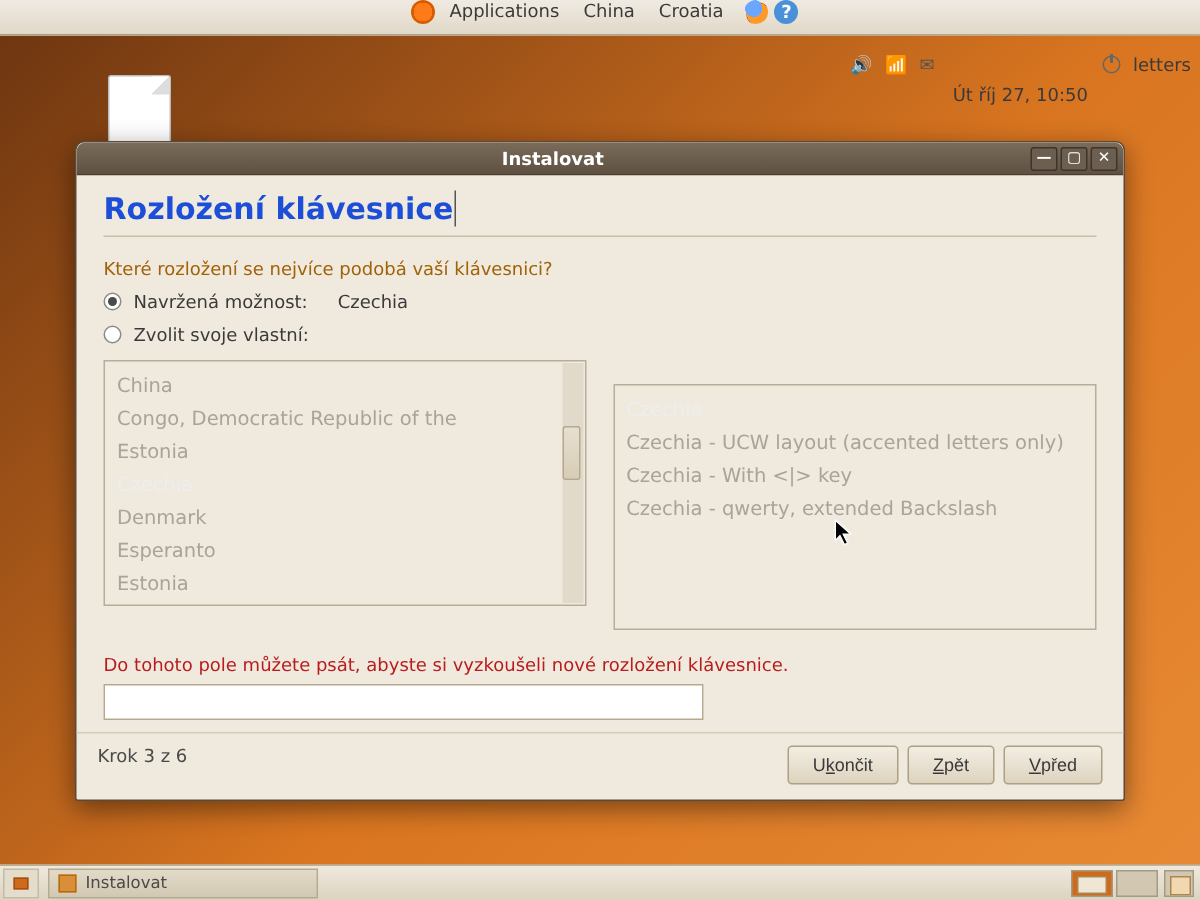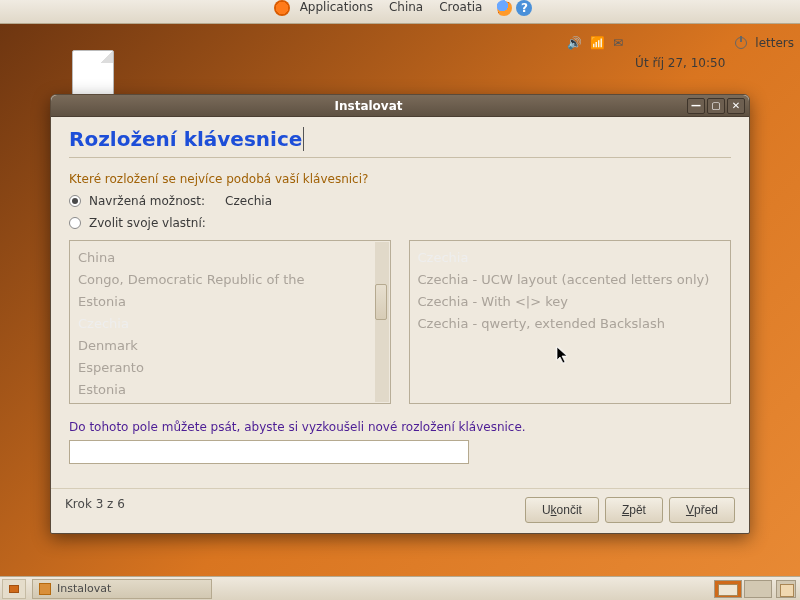--- a/index.html
+++ b/index.html
@@ -28,28 +28,28 @@
 .heading { font-size: 20px; font-weight: bold; color: #1d4ed8; border-right: 1px solid #555; display: inline-block; padding-right: 1px; }
 .heading-underline { border-bottom: 1px solid #c8bea8; margin-top: 6px; }
 .question { color: #a16207; margin-top: 14px; }
 .radio-row { display: flex; align-items: center; margin-top: 8px; gap: 8px; color: #3a3a3a; }
 .radio { width: 12px; height: 12px; border: 1px solid #8a8a8a; border-radius: 50%; background: #fff; display: flex; align-items: center; justify-content: center; }
 .radio.sel::after { content: ""; width: 6px; height: 6px; border-radius: 50%; background: #4a4a4a; }
 
 .lists { display: flex; gap: 18px; margin-top: 10px; }
 .listbox { border: 1px solid #b8ae98; background: #efe9de; height: 164px; position: relative; }
 .listbox.left { width: 322px; }
-.listbox.right { width: 323px; }
+.listbox.right { width: 323px; margin-top: 16px; }
 .list-inner { padding: 6px 8px; }
 .list-item { color: #aaa39a; font-size: 13px; line-height: 22px; cursor: pointer; white-space: nowrap; }
 .list-item.sel { color: #eee; }
 .scrollbar { position: absolute; right: 1px; top: 1px; width: 14px; height: 160px; background: #e1d9c9; }
 .scroll-thumb { position: absolute; width: 12px; height: 36px; background: linear-gradient(#e7dfcf,#d7ccb6); border: 1px solid #b5a98f; border-radius: 2px; top: 42px; left: 0; }
 
-.test-label { margin-top: 16px; color: #4c1d95; }
+.test-label { margin-top: 16px; color: #b91c1c; }
 .test-input { width: 400px; height: 24px; margin-top: 6px; border: 1px solid #b5a98f; background: #fff; padding: 0 4px; font-family: inherit; font-size: 12px; }
 
 .footer { display: flex; padding: 8px 14px 10px; border-top: 1px solid #d6cdb8; }
 .step-label { color: #4a4a4a; }
 .btn { margin-left: 6px; height: 26px; padding: 0 16px; background: linear-gradient(#f3eee3,#ddd3bf); border: 1px solid #aca183; border-radius: 3px; cursor: pointer; font-size: 12px; color: #3a3a3a; display: flex; align-items: center; }
 .btn u { text-decoration: underline; }
 
 .bottom-panel { position: absolute; bottom: 0; left: 0; width: 800px; height: 24px; background: linear-gradient(#efe9de,#dcd3c0); border-top: 1px solid #b5a98f; display: flex; align-items: center; }
 .show-desktop { width: 24px; height: 20px; margin-left: 2px; border: 1px solid #c5bba3; background: #e5ddcb; display:flex;align-items:center;justify-content:center;}
 .taskbtn { margin-left: 6px; width: 180px; height: 20px; background: linear-gradient(#e2dac8,#d2c8b2); border: 1px solid #b5a98f; display: flex; align-items: center; padding: 0 6px; gap: 6px; font-size: 11px; color: #4a4a4a; }

